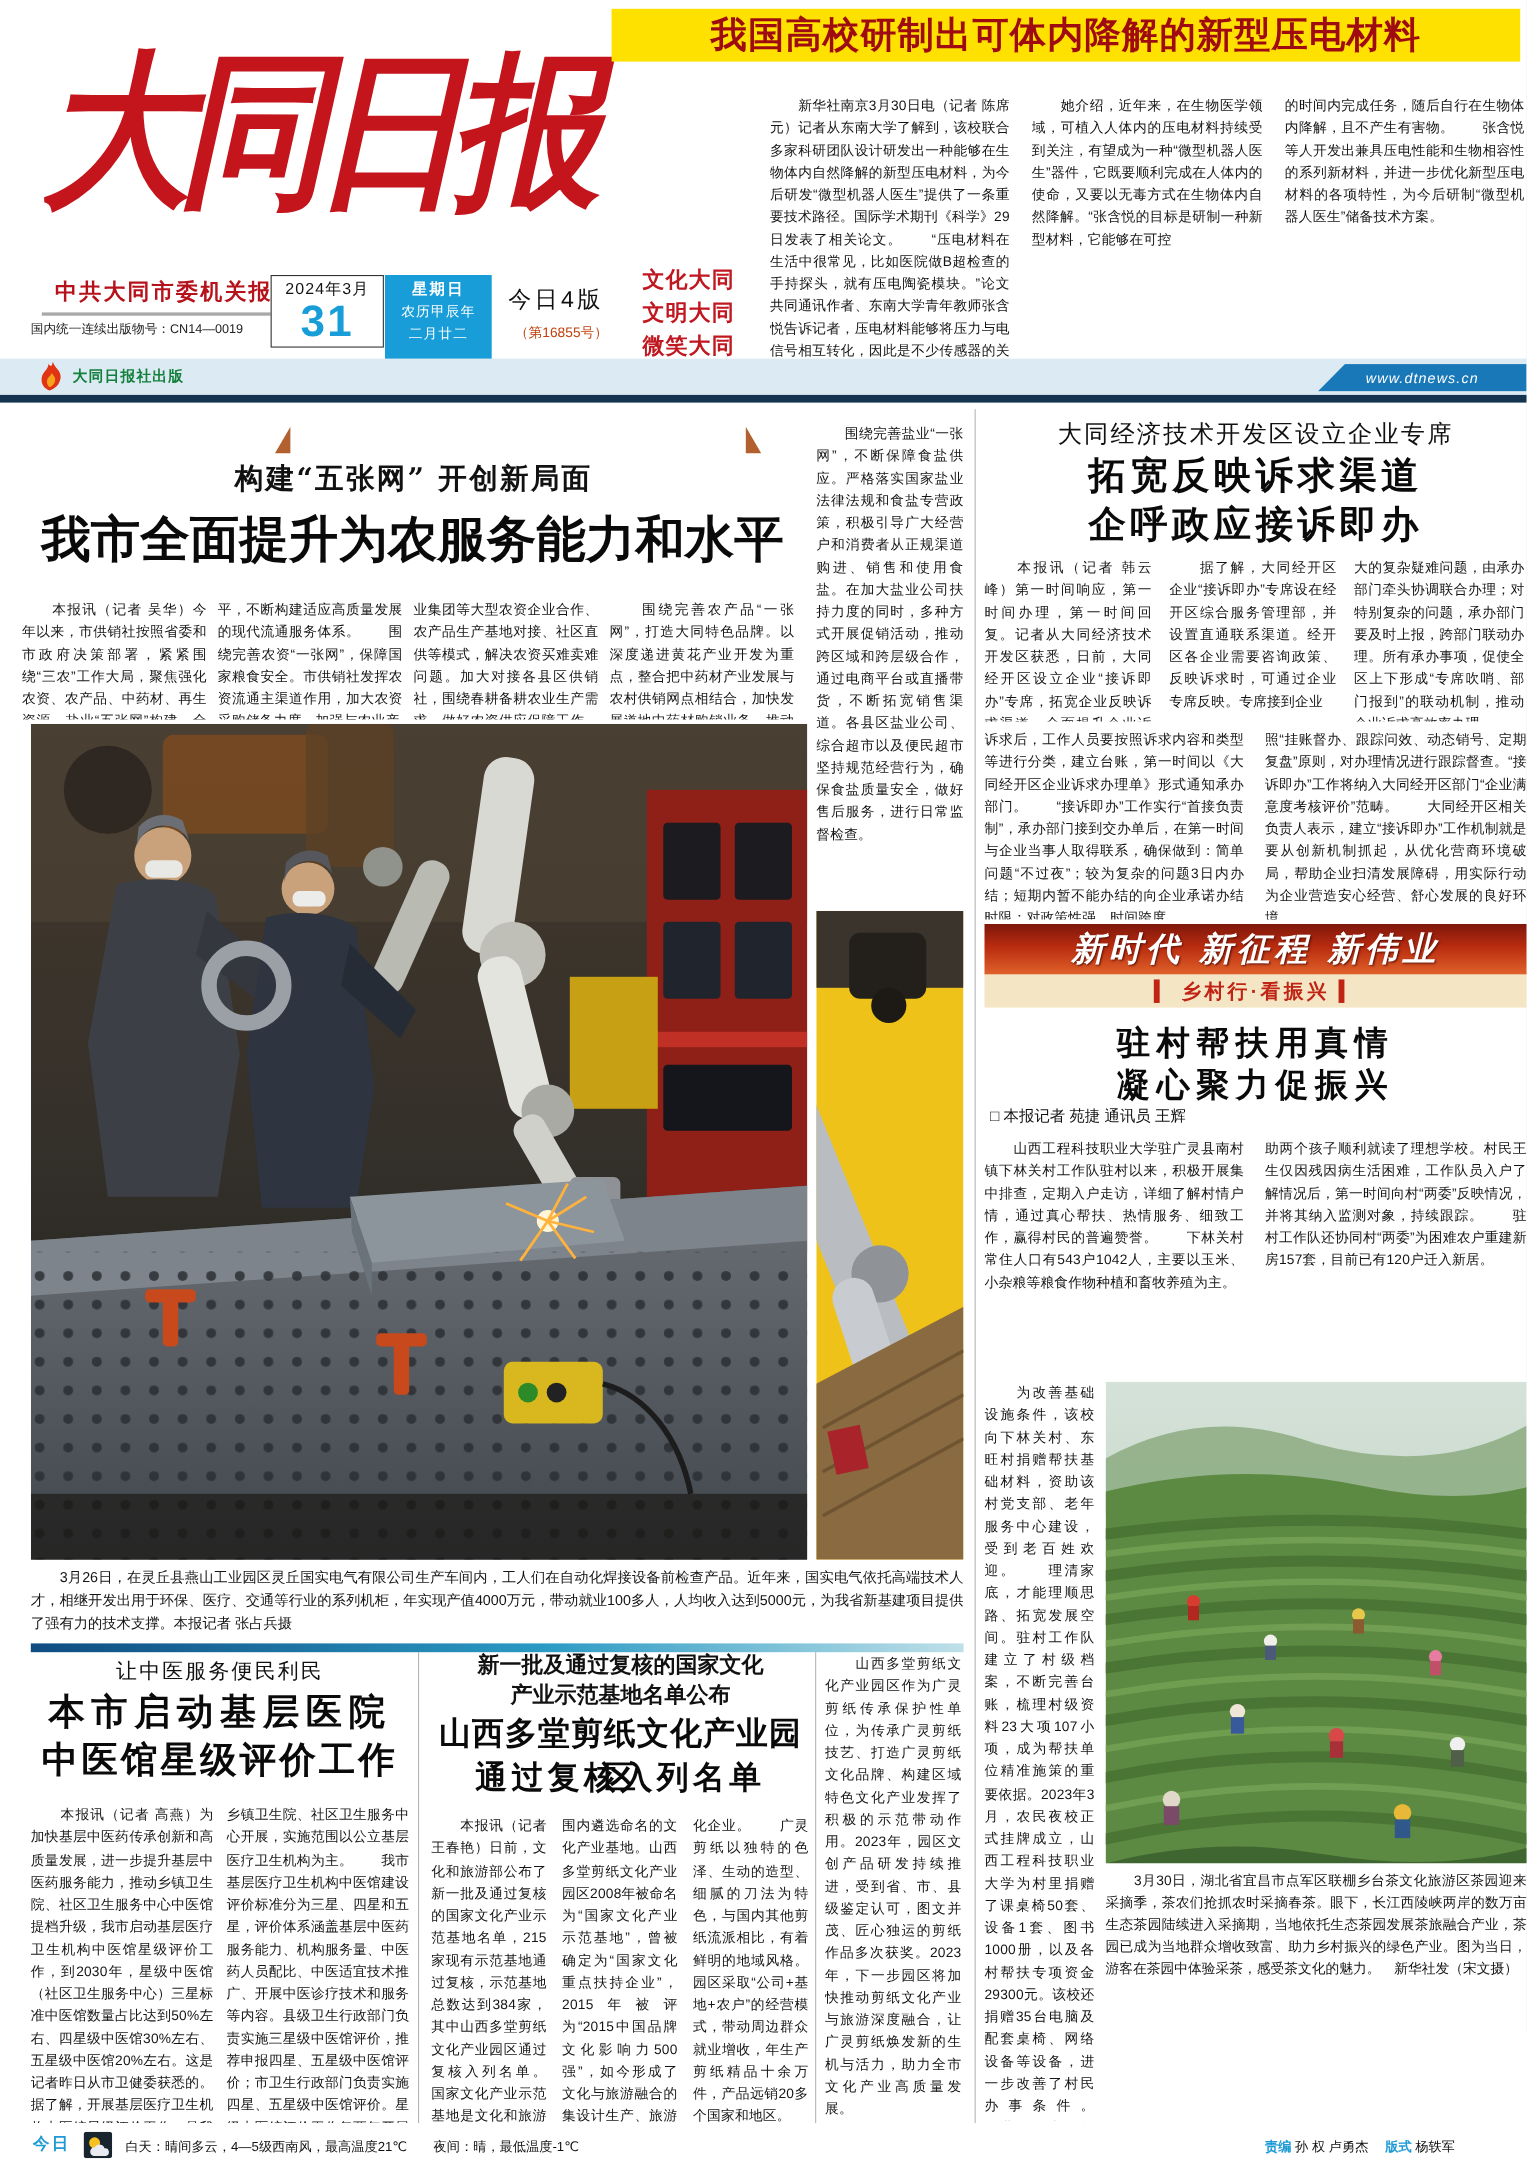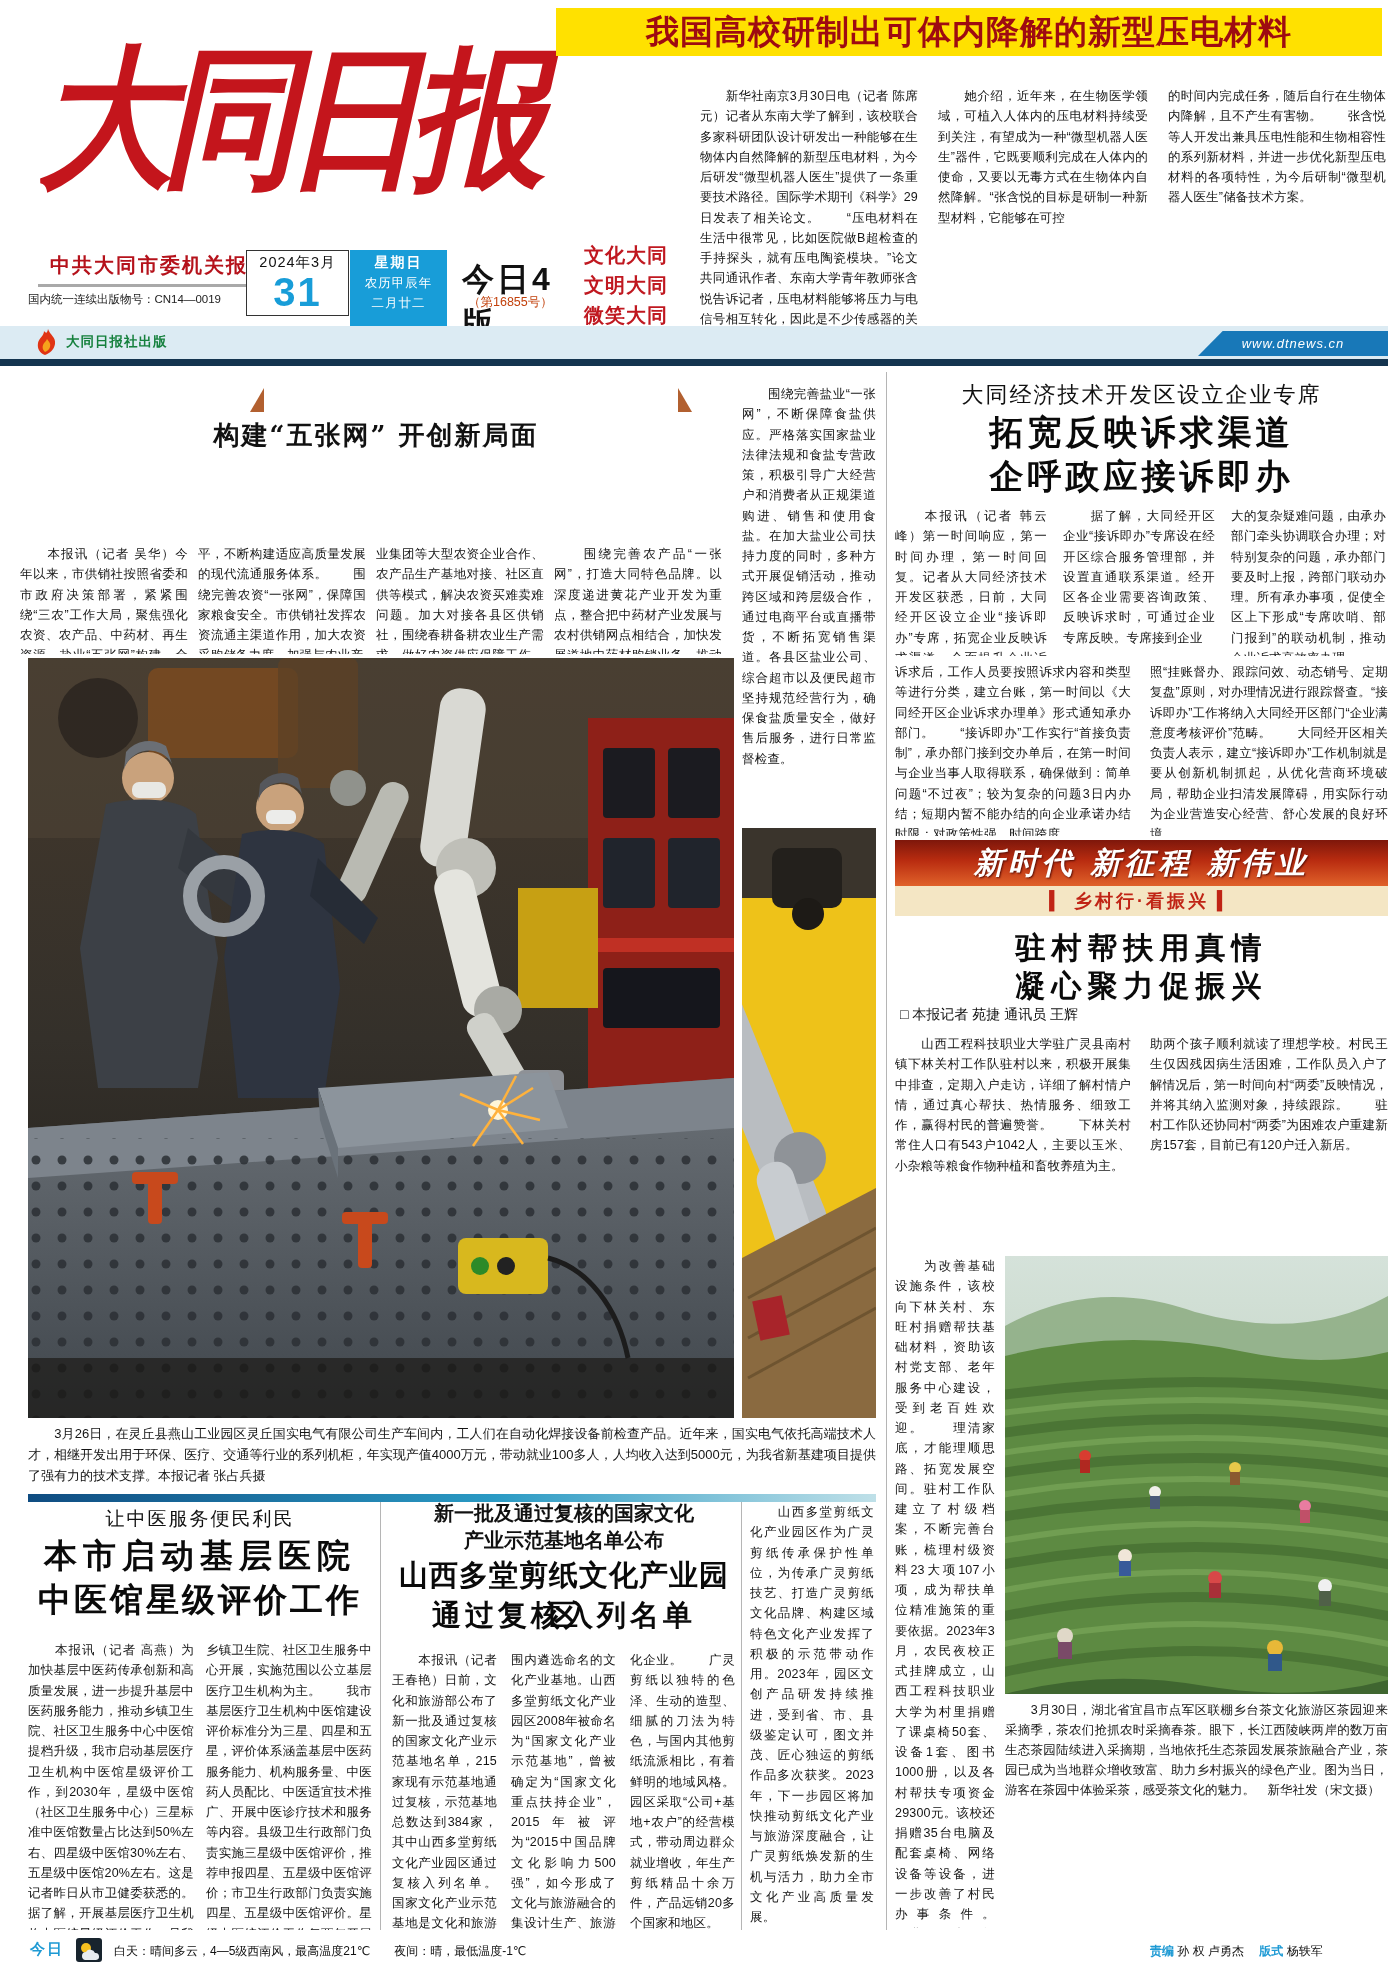--- a/index.html
+++ b/index.html
@@ -17,21 +17,21 @@
   .publisher-rule { position:absolute; left:38px; top:284px; width:224px; height:3px; background:#a9a9a9; }
   .issn { position:absolute; left:28px; top:292px; width:225px; font-size:11.5px; color:#222; }
 
   .datebox-white { position:absolute; left:246px; top:250px; width:103px; height:66px; border:1px solid #333; background:#fff; text-align:center; }
   .datebox-white .d1 { font-size:14.5px; color:#111; margin-top:2px; letter-spacing:1px; }
   .datebox-white .d2 { font-size:40px; font-weight:900; color:#189dd8; line-height:1.0; letter-spacing:2px; }
   .datebox-blue { position:absolute; left:350px; top:250px; width:97px; height:84px; background:#189dd8; color:#fff; text-align:center; padding-top:4px; }
   .datebox-blue .w1 { font-size:14px; font-weight:bold; letter-spacing:2px; }
   .datebox-blue .w2 { font-size:12.5px; margin-top:3px; letter-spacing:1px; }
 
-  .edition { position:absolute; left:462px; top:258px; width:120px; font-size:32px; font-weight:bold; color:#111; letter-spacing:3px; }
+  .edition { position:absolute; left:462px; top:258px; width:120px; font-size:21px; font-weight:normal; color:#111; letter-spacing:3px; }
   .issueno { position:absolute; left:468px; top:294px; width:110px; font-size:12.5px; color:#c2410c; }
   .slogans { position:absolute; left:584px; top:240px; width:90px; font-size:20px; font-weight:bold; color:#c01820; line-height:1.5; letter-spacing:1px; }
 
   .top-banner { position:absolute; left:556px; top:8px; width:826px; height:48px; background:#ffe100; display:flex; align-items:center; justify-content:center; }
   .top-banner span { font-size:33px; font-weight:900; color:#9e0b11; letter-spacing:1px; white-space:nowrap; }
 
   .publish-bar { position:absolute; left:0; top:326px; width:1388px; height:33px; background:#dcebf3; }
   .publish-text { position:absolute; left:66px; top:333px; font-size:13.5px; font-weight:bold; color:#15803d; letter-spacing:1px; }
   .ribbon { position:absolute; left:1198px; top:331px; width:190px; height:25px; background:#1878b8; color:#fff;
     font-size:13px; font-style:italic; display:flex; align-items:center; justify-content:center;
@@ -125,20 +125,21 @@
   <div class="publish-text">大同日报社出版</div>
   <div class="ribbon">
     <span>www.dtnews.cn</span>
   </div>
   <div class="navy-rule"></div>
 
   <div class="wing left"></div>
   <div class="wing right"></div>
 
   <div class="lead-kicker">构建“五张网” 开创新局面</div>
+  <div class="lead-headline">我市全面提升为农服务能力和水平</div>
 
   <div class="col" style="left:20px;  top:544px; width:168px; height:110px;">　　本报讯（记者 吴华）今年以来，市供销社按照省委和市政府决策部署，紧紧围绕“三农”工作大局，聚焦强化农资、农产品、中药材、再生资源、盐业“五张网”构建，全面提升为农服务能力和水</div>
   <div class="col" style="left:198px; top:544px; width:168px; height:110px;">平，不断构建适应高质量发展的现代流通服务体系。　　围绕完善农资“一张网”，保障国家粮食安全。市供销社发挥农资流通主渠道作用，加大农资采购储备力度，加强与农业产</div>
   <div class="col" style="left:376px; top:544px; width:168px; height:110px;">业集团等大型农资企业合作、农产品生产基地对接、社区直供等模式，解决农资买难卖难问题。加大对接各县区供销社，围绕春耕备耕农业生产需求，做好农资供应保障工作。今年，市社系统合作社计划种植面积9000余亩。</div>
   <div class="col" style="left:554px; top:544px; width:168px; height:110px;">　　围绕完善农产品“一张网”，打造大同特色品牌。以深度递进黄花产业开发为重点，整合把中药材产业发展与农村供销网点相结合，加快发展道地中药材购销业务，推动名优农产品进社区、进商超，拓宽销售渠道，助力农民增收致富。</div>
   <div class="col" style="left:742px; top:384px; width:134px; height:438px;">　　围绕完善盐业“一张网”，不断保障食盐供应。严格落实国家盐业法律法规和食盐专营政策，积极引导广大经营户和消费者从正规渠道购进、销售和使用食盐。在加大盐业公司扶持力度的同时，多种方式开展促销活动，推动跨区域和跨层级合作，通过电商平台或直播带货，不断拓宽销售渠道。各县区盐业公司、综合超市以及便民超市坚持规范经营行为，确保食盐质量安全，做好售后服务，进行日常监督检查。</div>
 
   <div class="photo-frame" style="left:28px; top:658px; width:706px; height:760px;">
     <svg width="706" height="760" viewBox="0 0 706 760">
       <defs>

